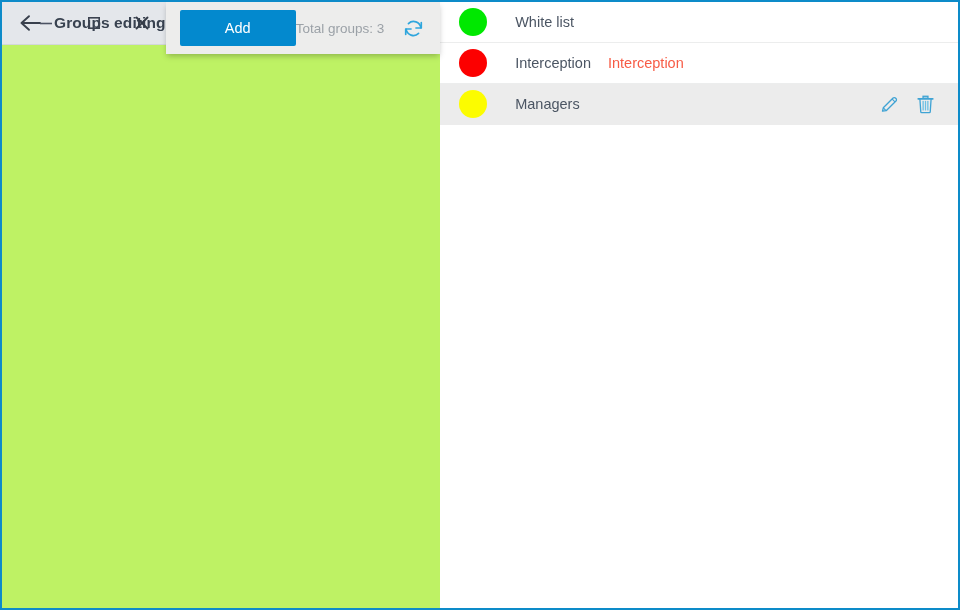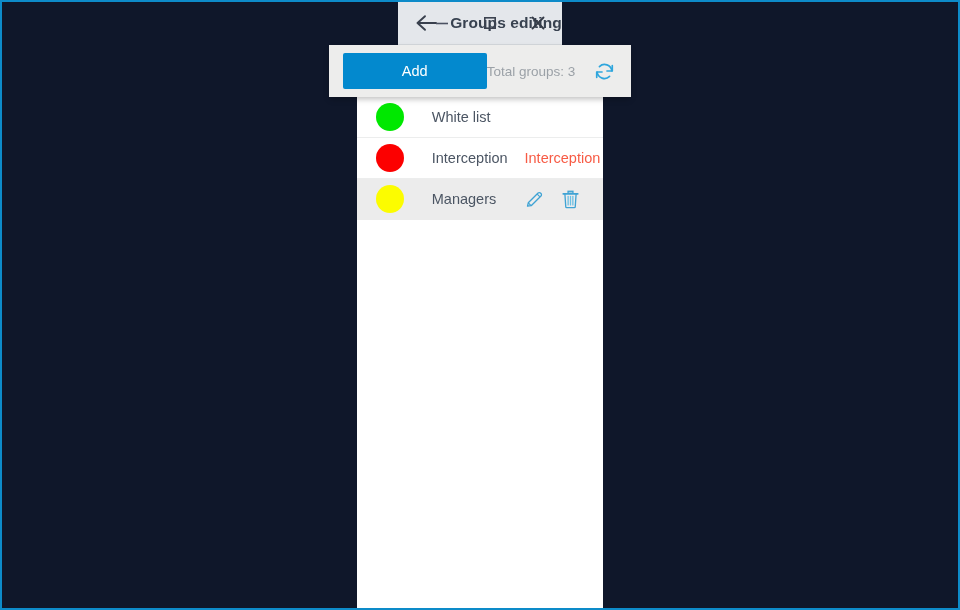--- a/index.html
+++ b/index.html
@@ -9,26 +9,25 @@
     height: 610px;
     background: #ffffff;
     font-family: "Liberation Sans", "DejaVu Sans", sans-serif;
     overflow: hidden;
   }
 
   .window {
     position: relative;
     width: 960px;
     height: 610px;
-    background: #0f172a;
+    background: #bef264;
     border: 2px solid #0d8bc9;
     display: flex;
-    flex-direction: column;
+    flex-direction: row;
     overflow: hidden;
-    align-items: center;
   }
 
   
   .titlebar {
     height: 43px;
     min-height: 43px;
     background: #e4e7eb;
     border-bottom: 1px solid #d3d7db;
     display: flex;
     align-items: center;
@@ -80,21 +79,21 @@
     background: #ededec;
     display: flex;
     align-items: center;
     position: relative;
     z-index: 5;
     box-shadow: 0 3px 6px -1px rgba(0,0,0,0.26);
   }
 
   .add-btn {
     margin-left: 14px;
-    width: 144px;
+    width: 116px;
     height: 36px;
     background: #0389ce;
     color: #ffffff;
     border: none;
     border-radius: 2px;
     font-family: "Liberation Sans", sans-serif;
     font-size: 14.5px;
     cursor: pointer;
     display: flex;
     align-items: center;

